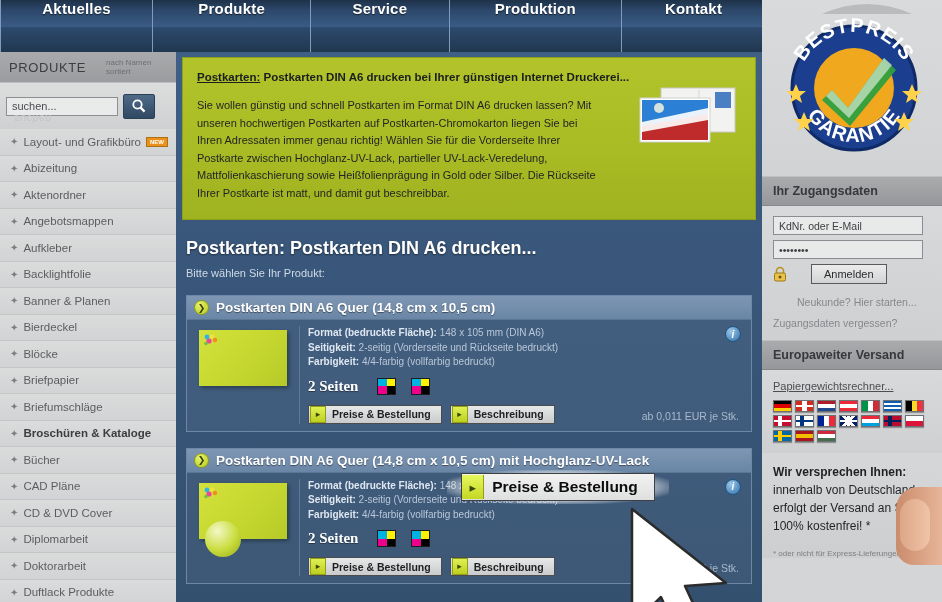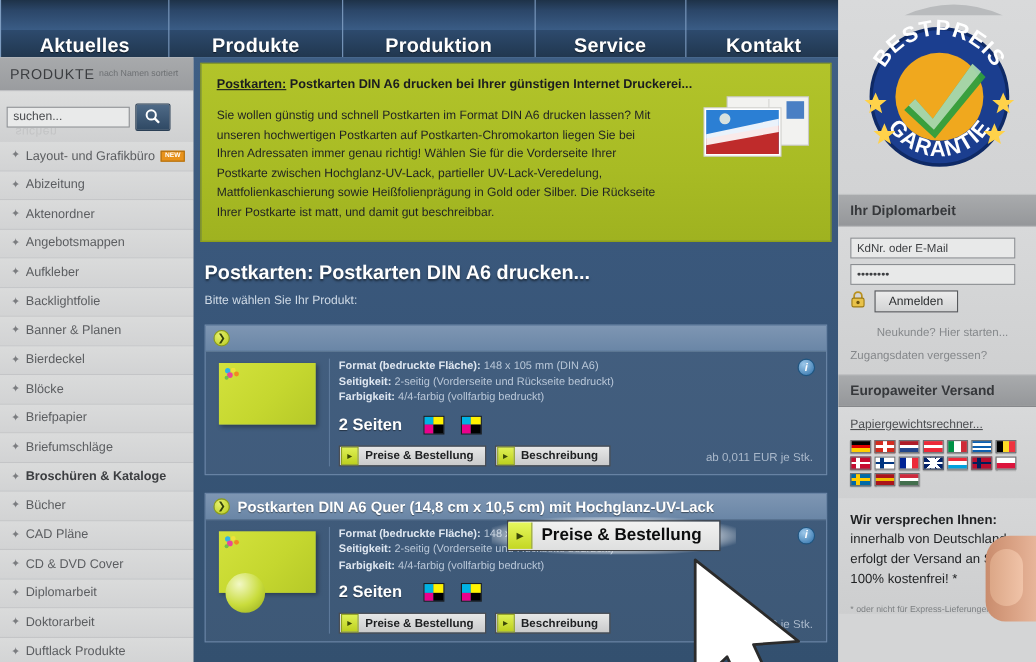--- a/index.html
+++ b/index.html
@@ -11,22 +11,22 @@
   }
   
   #topnav{
     position:absolute;left:0;top:0;width:766px;height:52px;
     background:linear-gradient(to bottom,#20354d 0%,#2a4566 14%,#35557c 50%,#2b4straight 50%,#2c4straight 51%);
     background:linear-gradient(to bottom,#1e3248 0%,#2b4668 18%,#3a5c85 52%,#2d4a6d 53%,#21374f 100%);
     display:flex;border-bottom:2px solid #5a7ea8;
   }
   #topnav .navcell{
     flex:1 1 auto;height:100%;
-    display:flex;align-items:flex-end;justify-content:center;
-    color:#ffffff;font-size:18px;font-weight:bold;
+    display:flex;align-items:flex-start;justify-content:center;
+    color:#ffffff;font-size:15px;font-weight:bold;
     border-right:1px solid #7d9cc0;
     letter-spacing:.2px;
     text-shadow:0 1px 1px rgba(0,0,0,.6);
     cursor:pointer;
   }
   #topnav .navcell:first-child{border-left:1px solid #7d9cc0;}
   #topnav .navcell.w1{flex-grow:1.08}
   #topnav .navcell.w2{flex-grow:1.18}
   #topnav .navcell.w3{flex-grow:1.08}
   #topnav .navcell.w4{flex-grow:1.18}
@@ -39,21 +39,21 @@
     background:linear-gradient(to bottom,#d0d1d2 0%,#d9dadb 40%,#d3d4d5 100%);
     border-right:1px solid #8d9096;
     overflow:hidden;
   }
   #lb-head{
     height:30px;background:linear-gradient(to bottom,#a8aaac,#9a9c9f);
     display:flex;align-items:center;padding-left:9px;
     border-bottom:1px solid #bcbec0;
   }
   #lb-head .t1{font-size:13px;color:#3b3d40;letter-spacing:.6px;}
-  #lb-head .t2{font-size:8px;color:#6d7073;margin-left:4px;padding-bottom:1px;}
+  #lb-head .t2{font-size:8px;color:#6d7073;margin-left:20px;padding-bottom:1px;}
   #lb-search{
     height:46px;display:flex;align-items:center;gap:5px;
     padding:0 6px;position:relative;
     background:linear-gradient(to bottom,#dcdddd,#cfd0d1);
   }
   #lb-search input{
     width:112px;height:19px;font-size:11px;color:#4a4c4f;
     border:1px solid #8b8e92;background:#e9eaea;
     padding:0 5px;box-sizing:border-box;
     font-family:Liberation Sans, sans-serif;
@@ -140,21 +140,21 @@
   .thumb .dots{position:absolute;left:4px;top:4px;width:18px;height:12px;}
   .thumb-sphere{
     position:absolute;left:6px;bottom:-18px;width:36px;height:36px;border-radius:50%;
     background:radial-gradient(circle at 35% 28%,#f2f8c6,#c9dc3c 55%,#93a81c);
   }
   .specs{flex:1 1 auto;padding-left:8px;border-left:1px solid #5a7characteristic;}
   .specs{border-left:1px solid #5d799a;}
   .spec-line{font-size:10px;color:#b9c7d8;line-height:14.5px;}
   .spec-line b{color:#dfe7f1;font-weight:bold;}
   .seiten{
-    margin-top:8px;display:flex;gap:15px;
+    margin-top:8px;display:flex;gap:15px;font-family:Liberation Serif, serif;
   }
   .seiten .lbl{color:#ffffff;font-size:15px;font-weight:bold;
     text-shadow:0 1px 1px rgba(0,0,0,.45);margin-right:4px;}
   .cmyk{width:17px;height:15px;display:grid;grid-template-columns:1fr 1fr;
     grid-template-rows:1fr 1fr;border:1px solid #1a1d20;}
   .cmyk i{display:block;}
   .btnrow{margin-top:10px;display:flex;gap:8px;align-items:center;}
   .pbtn{
     display:flex;align-items:center;height:17px;
     border:1px solid #4a4c4f;
@@ -194,21 +194,21 @@
     color:#36383b;font-size:12.5px;font-weight:bold;
     border-top:1px solid #bfc0c2;border-bottom:1px solid #86888b;
   }
   .rb-sec{background:linear-gradient(to bottom,#d8d9da,#cfd0d1);padding:10px 11px 11px 11px;}
   .rb-sec input{
     display:block;width:150px;height:19px;box-sizing:border-box;
     border:1px solid #8a8d91;background:#e8e9e9;margin-bottom:5px;
     font-size:10.5px;color:#3d3f42;padding:0 5px;
     font-family:"Liberation Sans",sans-serif;
   }
-  .loginrow{display:flex;gap:8px;margin-top:5px;}
+  .loginrow{display:flex;align-items:center;gap:24px;margin-top:5px;}
   .lockicon{width:14px;height:16px;position:relative;}
   .anmelden{
     padding:3px 12px;border:1px solid #57595c;
     background:linear-gradient(to bottom,#ececec,#d2d3d4);
     font-size:11px;color:#2a2c2e;cursor:pointer;
   }
   .rb-link{font-size:10.5px;color:#85888b;margin-top:9px;cursor:pointer;}
   .rb-link.first{margin-top:12px;margin-left:24px;}
   .calc-link{
     font-size:11px;color:#4c4e51;text-decoration:underline;cursor:pointer;
@@ -253,25 +253,25 @@
 </head>
 <body>
 
 <div id="topnav">
   <div class="navcell w1">
       <span>Aktuelles</span>
     </div>
   <div class="navcell w2">
       <span>Produkte</span>
     </div>
+  <div class="navcell w3">
+      <span>Service</span>
+    </div>
   <div class="navcell w4">
       <span>Produktion</span>
-    </div>
-  <div class="navcell w3">
-      <span>Service</span>
     </div>
   <div class="navcell w6">
       <span>Kontakt</span>
     </div>
 </div>
 
 <div id="leftbar">
   <div id="lb-head">
     <span class="t1">PRODUKTE</span>
     <span class="t2">nach Namen sortiert</span>
@@ -382,20 +382,21 @@
     </svg>
   </div>
 
   <div id="mainhead">Postkarten: Postkarten DIN A6 drucken...</div>
   <div id="mainsub">Bitte wählen Sie Ihr Produkt:</div>
 
   <div id="cards">
       <div class="card">
         <div class="card-head">
           <span class="bullet">❯</span>
+          <span class="ct">Postkarten DIN A6 Quer (14,8 cm x 10,5 cm)</span>
         </div>
         <div class="card-body">
           <div class="thumbwrap">
             <div class="thumb">
               <svg class="dots" viewBox="0 0 18 12">
                 <circle cx="4" cy="3" r="2.4" fill="#2fb4e8"></circle>
                 <circle cx="9" cy="2.5" r="2.2" fill="#f0e23a"></circle>
                 <circle cx="6" cy="7" r="2.6" fill="#e8479a"></circle>
                 <circle cx="12" cy="6" r="2.2" fill="#f28b20"></circle>
                 <circle cx="3" cy="9.5" r="1.8" fill="#6fc14a"></circle>
@@ -527,21 +528,21 @@
         <polygon points="30,104 33,111 40,111 34,116 36,123 30,119 24,123 26,116 20,111 27,111"></polygon>
         <polygon points="138,76 141,83 148,83 142,88 144,95 138,91 132,95 134,88 128,83 135,83"></polygon>
         <polygon points="130,104 133,111 140,111 134,116 136,123 130,119 124,123 126,116 120,111 127,111"></polygon>
       </g>
     </svg>
     <svg width="90" height="14" viewBox="0 0 90 14" style="position:absolute;left:60px;top:0">
       <path d="M0 14 Q45 -6 90 14 Z" fill="#b9bbbd"></path>
     </svg>
   </div>
 
-  <div class="rb-head">Ihr Diplomarbeit</div>
+  <div class="rb-head">Ihr Zugangsdaten</div>
   <div class="rb-sec">
     <input type="text" value="KdNr. oder E-Mail" style="">
     <input type="text" value="••••••••" style="">
     <div class="loginrow">
       <svg class="lockicon" viewBox="0 0 14 16">
         <path d="M3.5 7 V5 a3.5 3.5 0 0 1 7 0 V7" fill="none" stroke="#b99120" stroke-width="1.6"></path>
         <rect x="1.5" y="7" width="11" height="8" rx="1.5" fill="#e8c24a" stroke="#9c7a15"></rect>
         <circle cx="7" cy="11" r="1.5" fill="#6d5410"></circle>
       </svg>
       <div class="anmelden">Anmelden</div>

